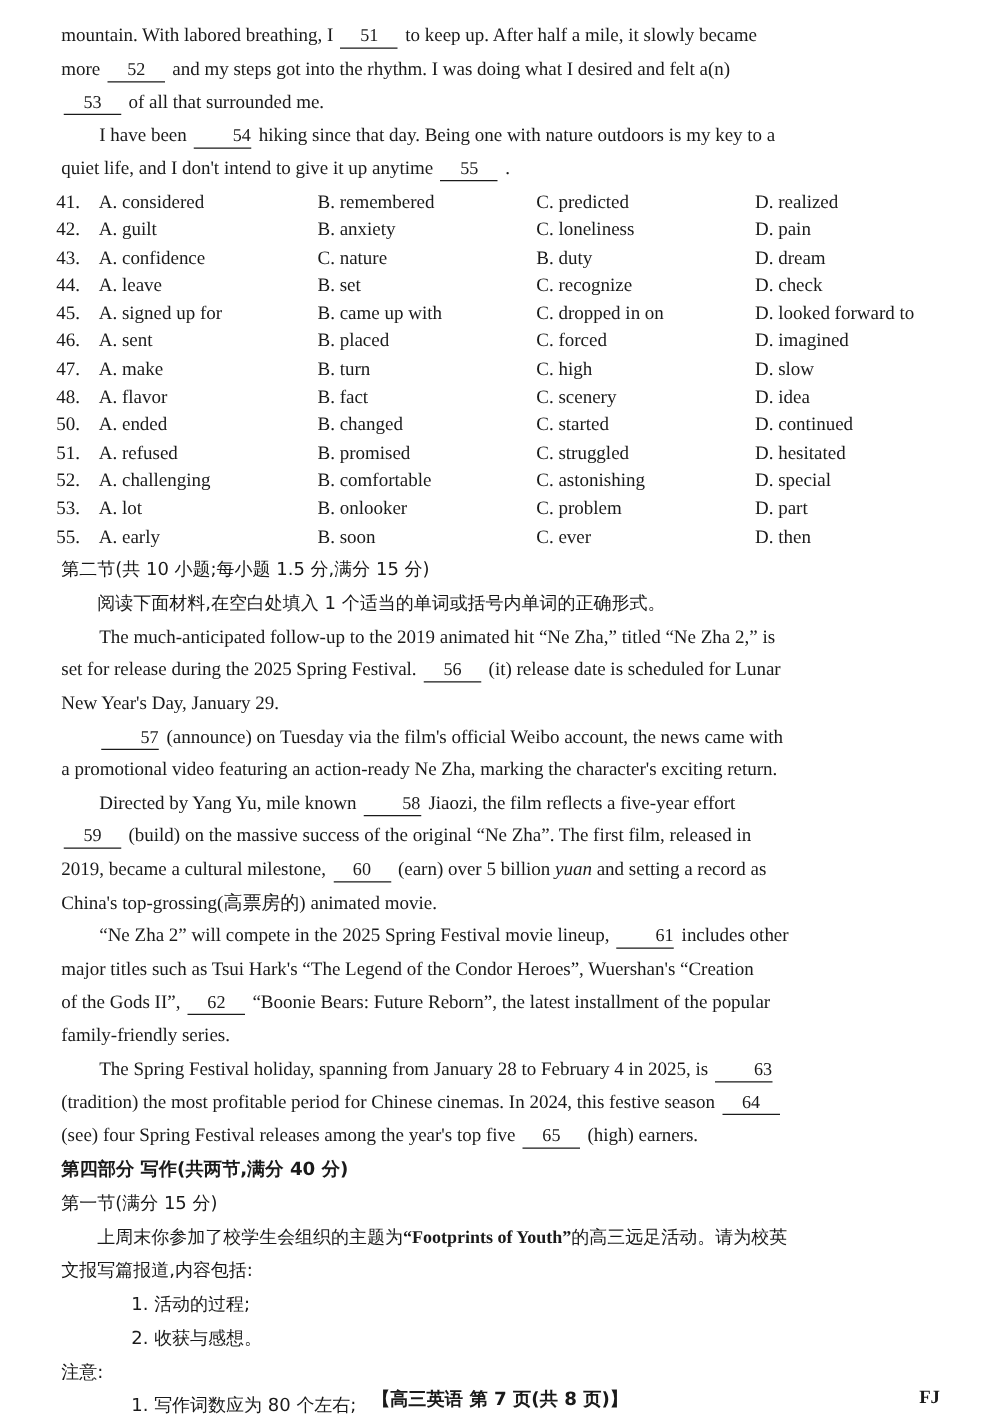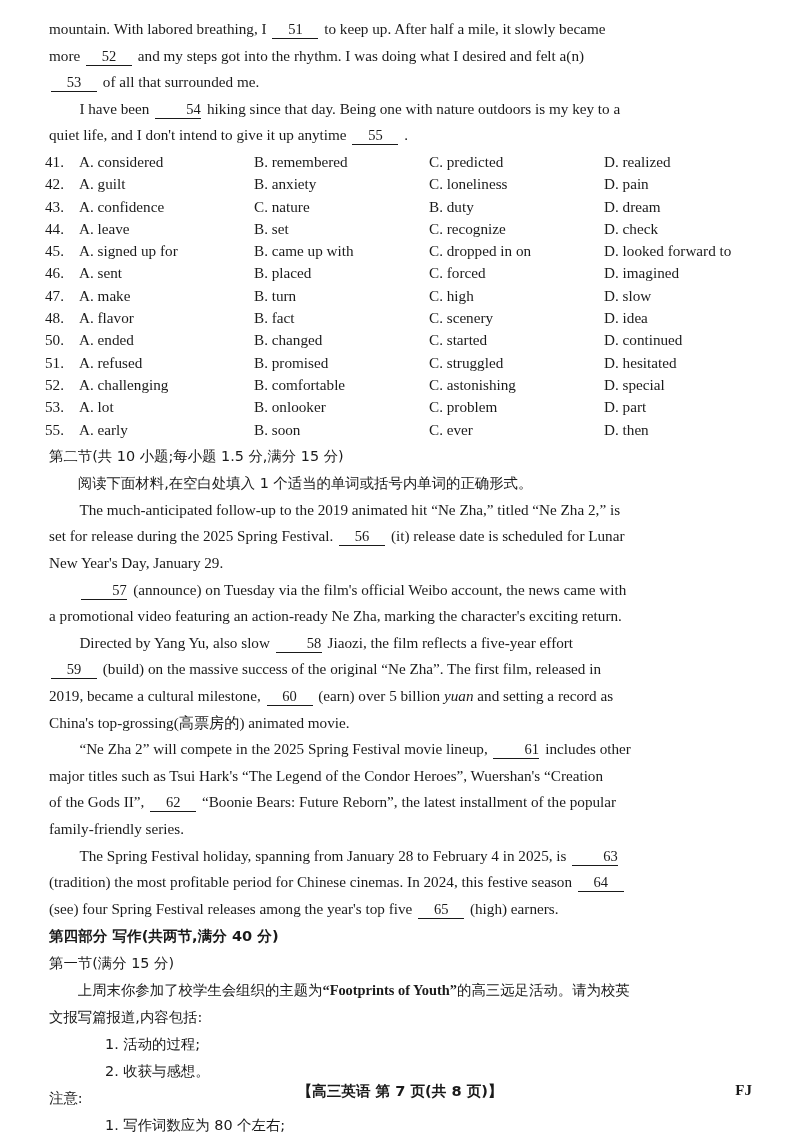--- a/index.html
+++ b/index.html
@@ -87,21 +87,21 @@
   .notice {
     font-family: "DejaVu Sans", "Liberation Sans", sans-serif;
     font-size: 14.4px;
     line-height: 23px;
     margin: 0;
   }
   .footer {
     position: absolute;
     left: 0;
     right: 0;
-    bottom: 28px;
+    bottom: 0;
     height: 22px;
     font-family: "DejaVu Sans", "Liberation Sans", sans-serif;
     font-size: 14.6px;
     font-weight: bold;
   }
   .footer .center {
     text-align: center;
   }
   .footer .fj {
     position: absolute;
@@ -274,21 +274,21 @@
 
     <p class="para" style="text-indent:2em">
       <span class="blank">57</span>
       <span>(announce) on Tuesday via the film's official Weibo account, the news came with</span>
     </p>
     <p class="para">
       <span>a promotional video featuring an action-ready Ne Zha, marking the character's exciting return.</span>
     </p>
 
     <p class="para indent">
-      <span>Directed by Yang Yu, also slow</span>
+      <span>Directed by Yang Yu, mile known</span>
       <span class="blank">58</span>
       <span>Jiaozi, the film reflects a five-year effort</span>
     </p>
     <p class="para">
       <span class="blank">59</span>
       <span>(build) on the massive success of the original “Ne Zha”. The first film, released in</span>
     </p>
     <p class="para">
       <span>2019, became a cultural milestone,</span>
       <span class="blank">60</span>

